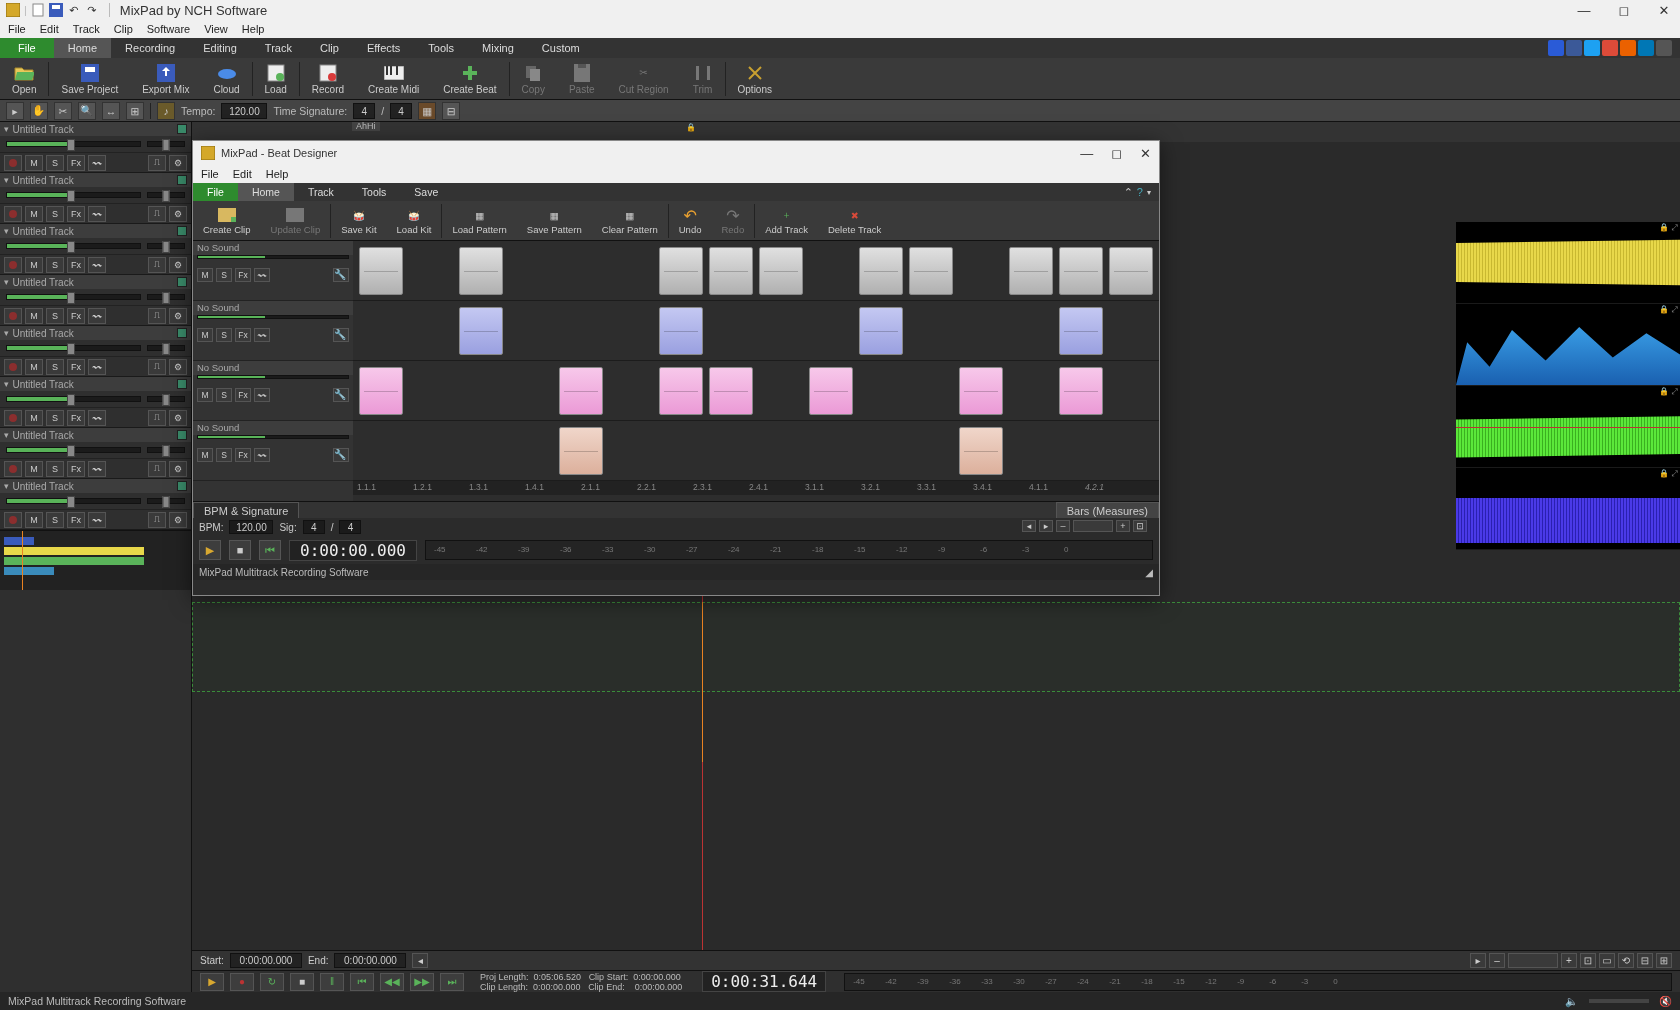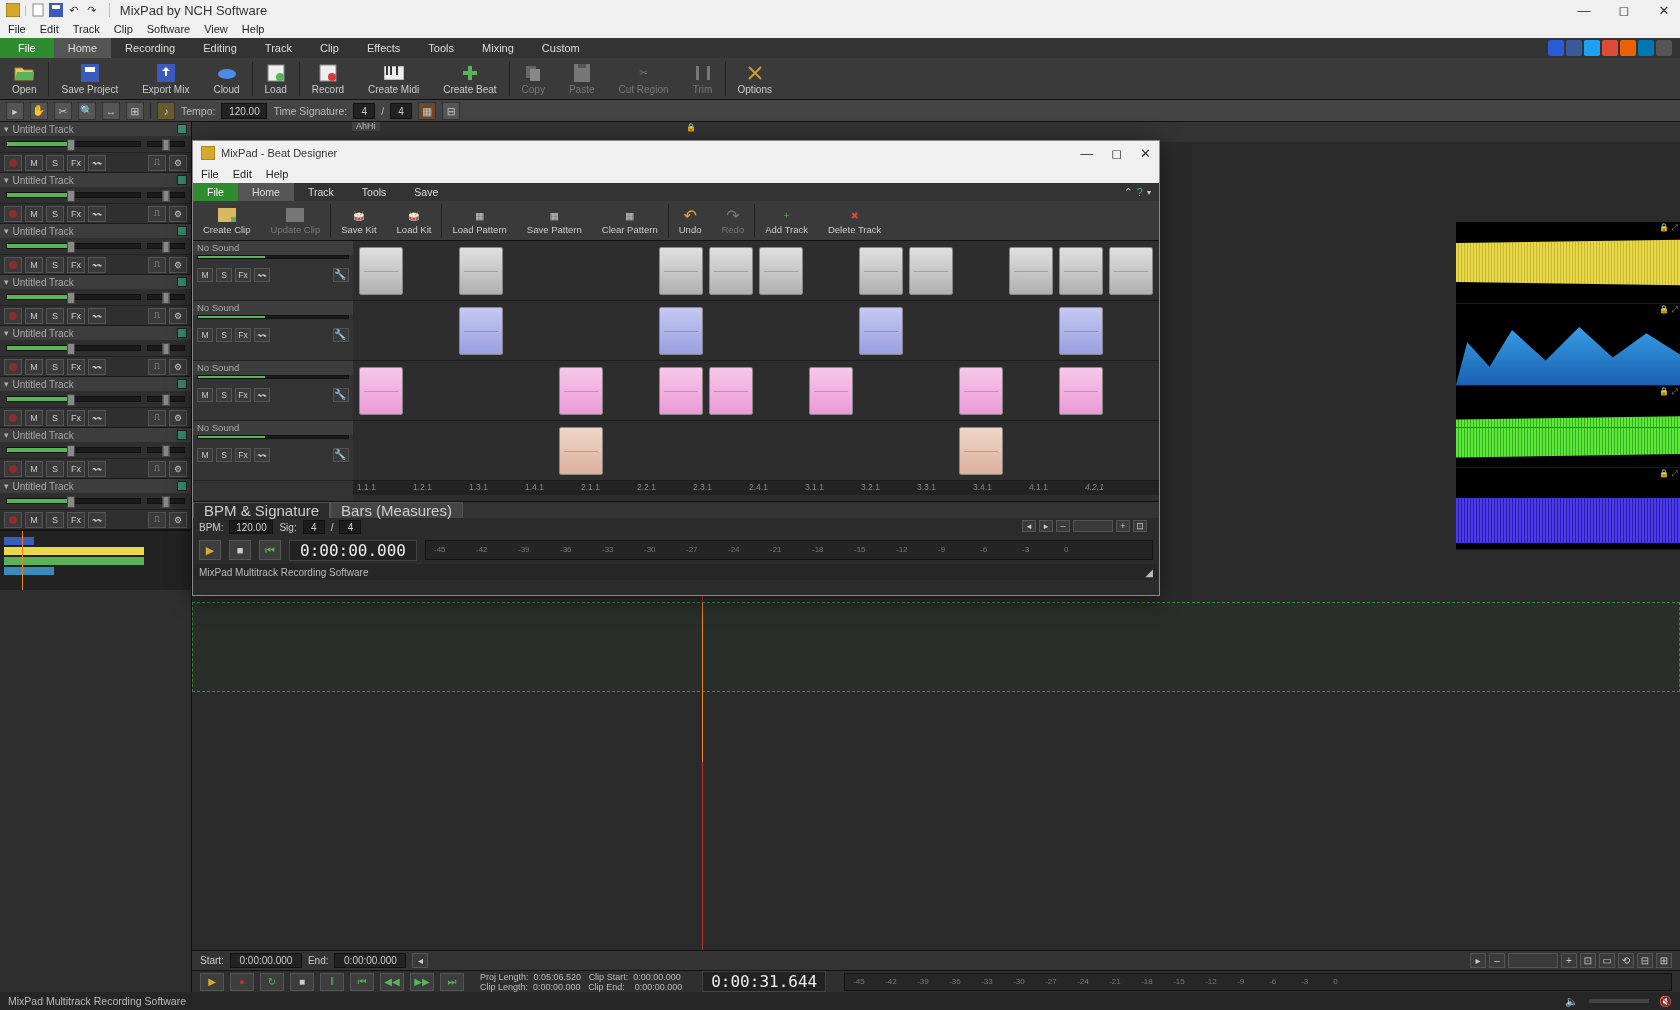--- a/index.html
+++ b/index.html
@@ -131,21 +131,21 @@
 .cell.violet { background: linear-gradient(#c4c8f2,#9aa0e0); }
 .cell.pink { background: linear-gradient(#f7c8ea,#eb9ad6); }
 .cell.peach { background: linear-gradient(#f0d6ca,#dcb09c); }
 .bd-grid .cell::after { content: ''; position: absolute; left: 4px; right: 4px; top: 50%; height: 1px; background: rgba(0,0,0,.2); }
 
 .bd-grid .bar-ruler { position: absolute; left: 0; right: 0; top: 240px; height: 14px; background: #222; font-size: 8.5px; color: #888; }
 .bd-grid .bar-ruler span { position: absolute; top: 1px; }
 
 
 .bd-footer { height: 94px; background: #2b2b2b; border-top: 1px solid #111; display: flex; flex-direction: column; }
-.bd-footer .tabs2 { height: 16px; background: #333; display: flex; font-size: 15px; }
+.bd-footer .tabs2 { height: 16px; background: #333; display: flex; font-size: 11px; justify-content: space-between; }
 .bd-footer .tabs2 .t { padding: 0 10px; line-height: 16px; border: 1px solid #555; border-bottom: none; background: #444; }
 .bd-footer .tabs2 .t.active { background: #2b2b2b; }
 .bd-footer .bpmrow { height: 18px; display: flex; align-items: center; padding: 0 6px; gap: 6px; font-size: 10px; }
 .bd-footer .bpmrow .n { width: 44px; height: 14px; background: #1b1b1b; border: 1px solid #111; text-align: center; line-height: 13px; }
 .bd-footer .bpmrow .ns { width: 22px; height: 14px; background: #1b1b1b; border: 1px solid #111; text-align: center; line-height: 13px; }
 .bd-footer .zrow { height: 14px; display: flex; justify-content: flex-end; padding: 0 6px; gap: 3px; }
 .bd-footer .zrow .z { width: 14px; height: 12px; background: #3a3a3a; border: 1px solid #555; font-size: 9px; text-align: center; line-height: 10px; }
 .bd-footer .ptransport { height: 28px; display: flex; align-items: center; padding: 0 6px; gap: 8px; }
 .bd-footer .ptransport .pb { width: 22px; height: 20px; background: #3d3d3d; border: 1px solid #555; display: flex; align-items: center; justify-content: center; }
 .bd-footer .ptransport .bigt { font-family: Consolas, monospace; font-size: 16px; color: #eee; border: 1px solid #444; background: #222; padding: 0 10px; }

